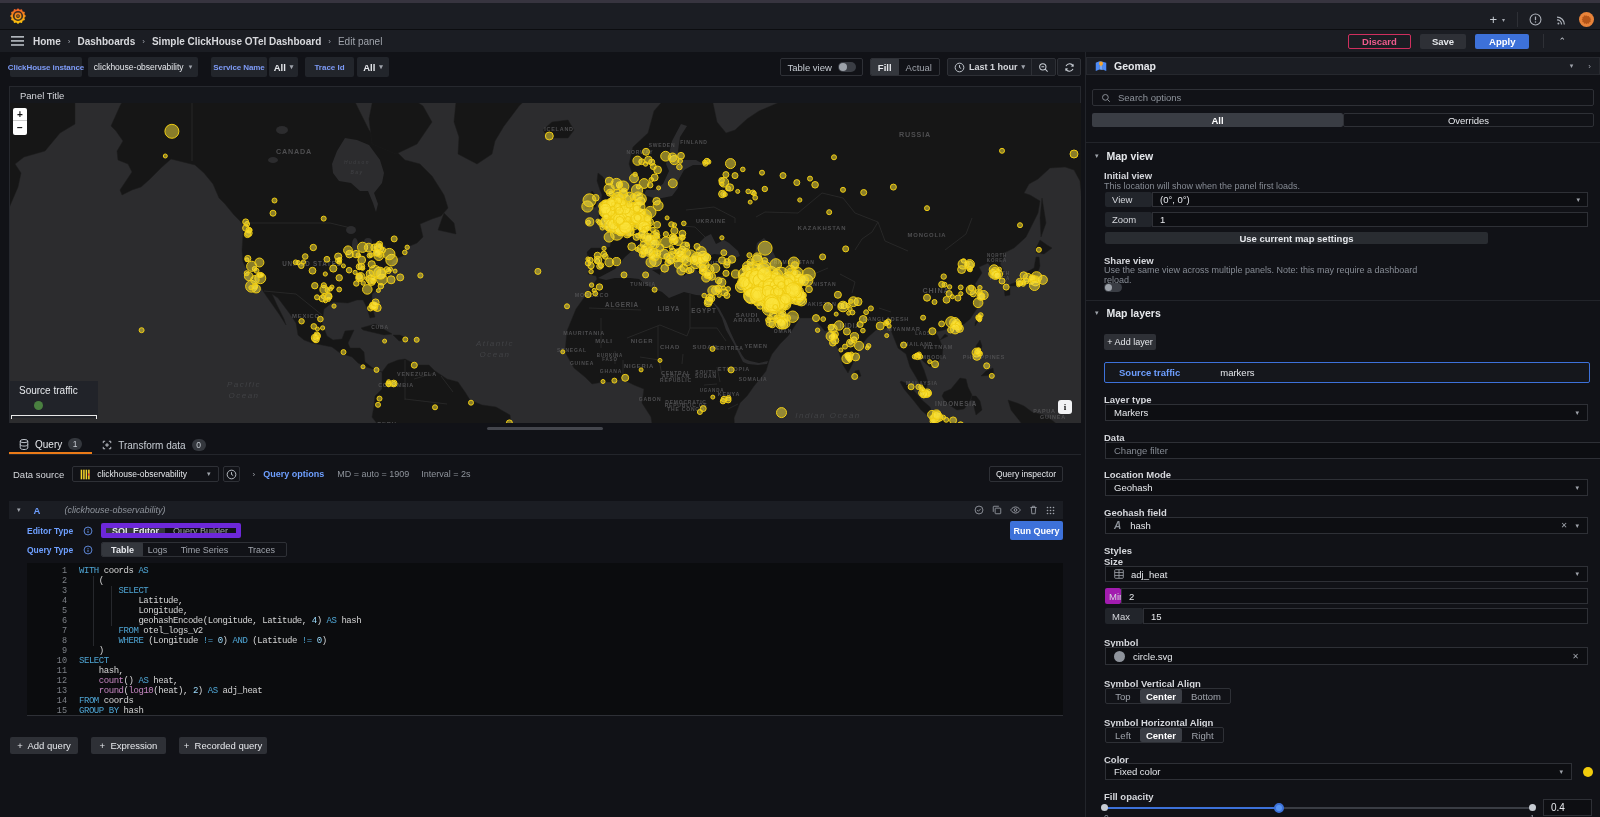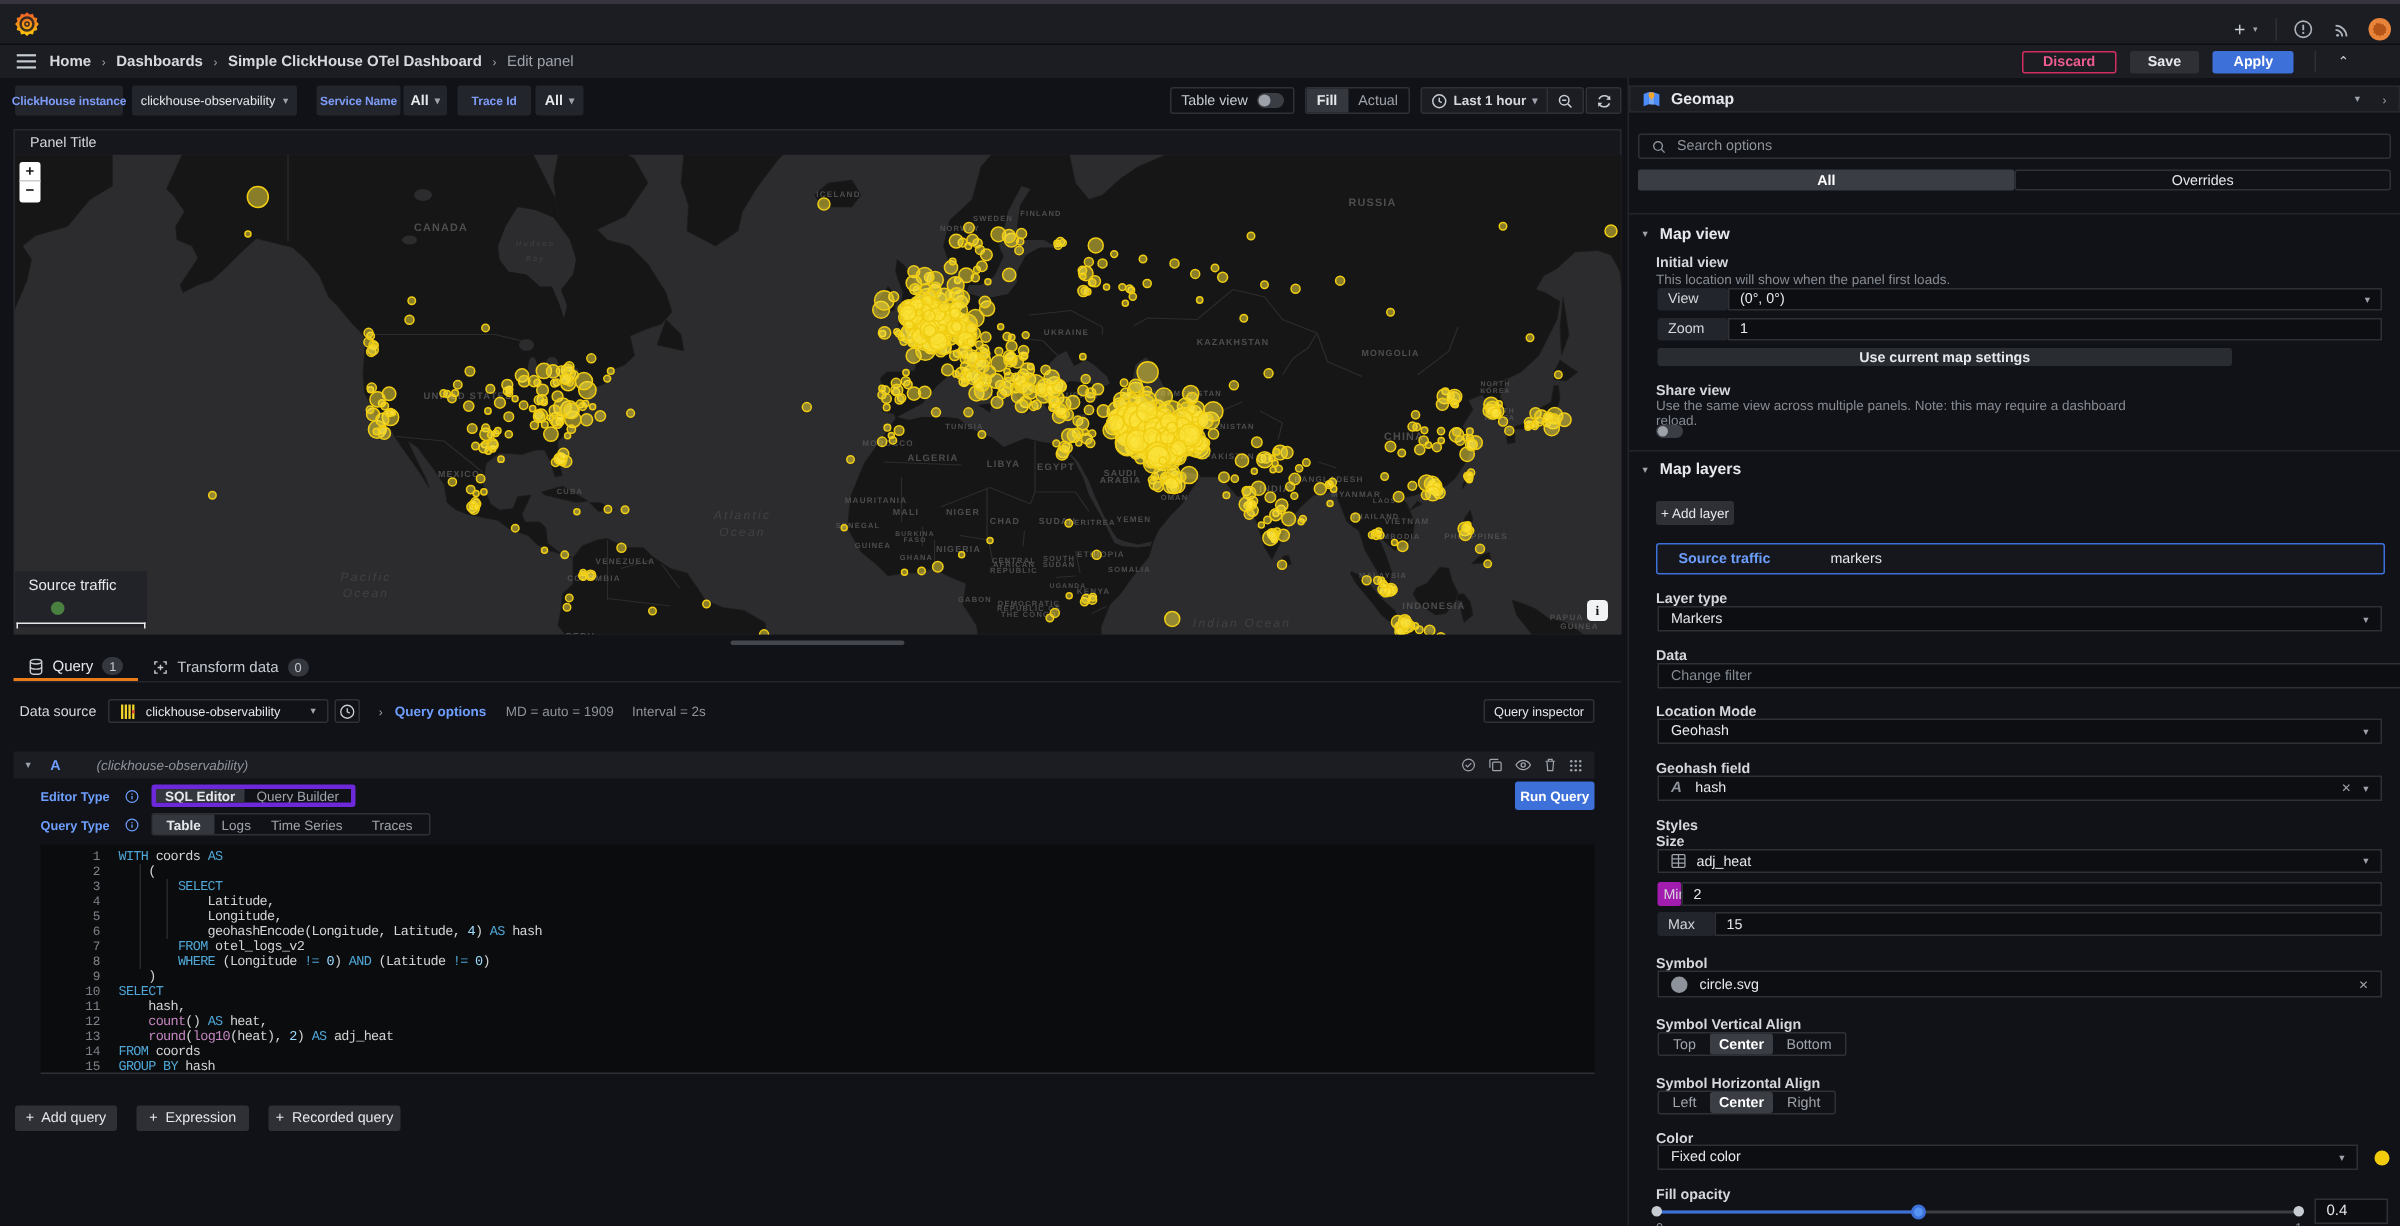--- a/index.html
+++ b/index.html
@@ -1518,21 +1518,21 @@
         </g>
       </svg>
   </span>
 </div>
 <div class="abs row" style="left:27px;top:523px;height:15px">
   <span style="color:#6e9fff;font-weight:700;font-size:8.5px;width:56px">Editor Type</span>
   <svg class="ic" width="10" height="10" viewBox="0 0 16 16" style="margin-left:0px">
       <circle cx="8" cy="8" r="6.3" fill="none" stroke="#6e9fff" stroke-width="1.3"></circle>
       <path d="M8 7.5v3.5M8 4.7v1.4" stroke="#6e9fff" stroke-width="1.4"></path>
     </svg>
-  <span class="row" style="margin-left:8px;height:15px;border:3px solid #6d28d9;border-radius:2px;overflow:hidden">
+  <span class="row" style="margin-left:8px;height:15px;border:5px solid #6d28d9;border-radius:2px;overflow:hidden">
     <span class="btn" style="height:15px;width:59px;background:#34373d;color:#e6e8ec;font-weight:700;font-size:9px">SQL Editor</span>
     <span class="btn" style="height:15px;width:71px;color:#9fa3ab;font-size:9px">Query Builder</span>
   </span>
 </div>
 <div class="abs btn" style="left:1010px;top:521px;width:53px;height:19px;background:#3d71d9;color:#fff;font-weight:700;font-size:9px">Run Query</div>
 <div class="abs row" style="left:27px;top:542px;height:15px">
   <span style="color:#6e9fff;font-weight:700;font-size:8.5px;width:56px">Query Type</span>
   <svg class="ic" width="10" height="10" viewBox="0 0 16 16" style="margin-left:0px">
       <circle cx="8" cy="8" r="6.3" fill="none" stroke="#6e9fff" stroke-width="1.3"></circle>
       <path d="M8 7.5v3.5M8 4.7v1.4" stroke="#6e9fff" stroke-width="1.4"></path>

